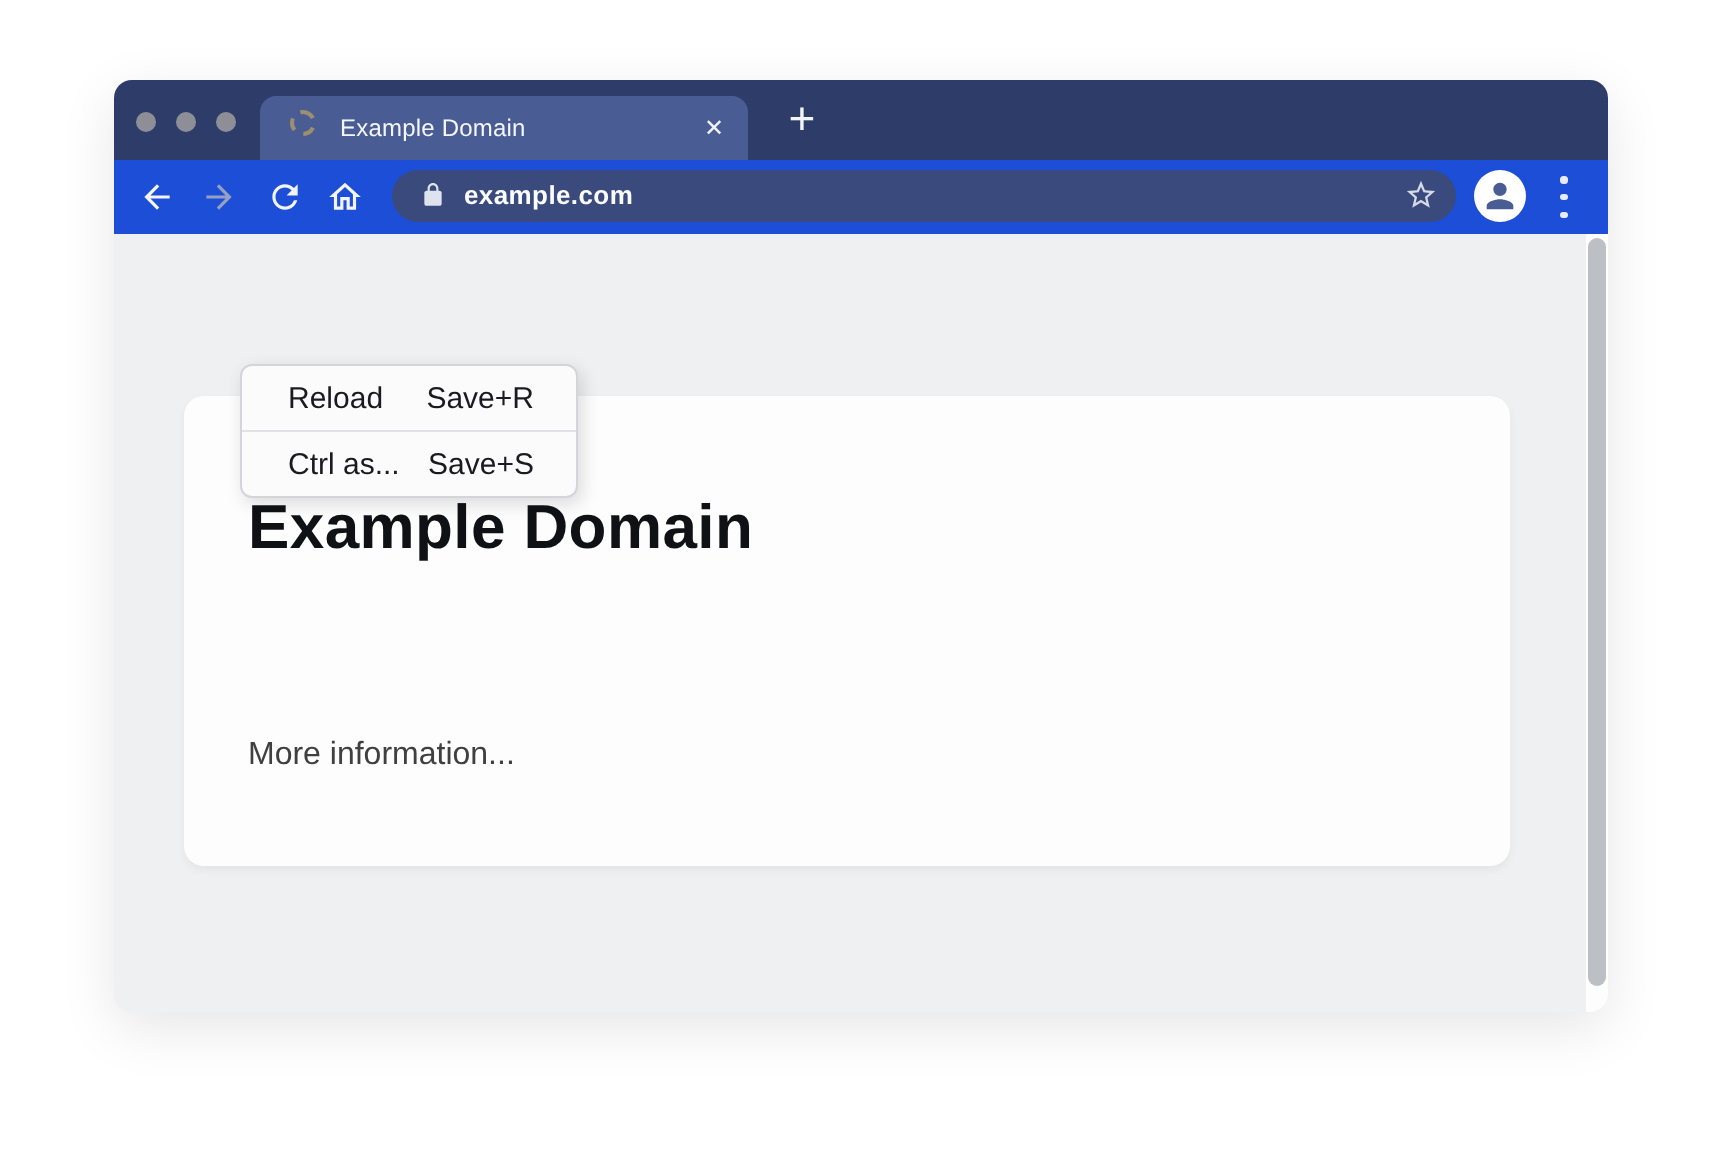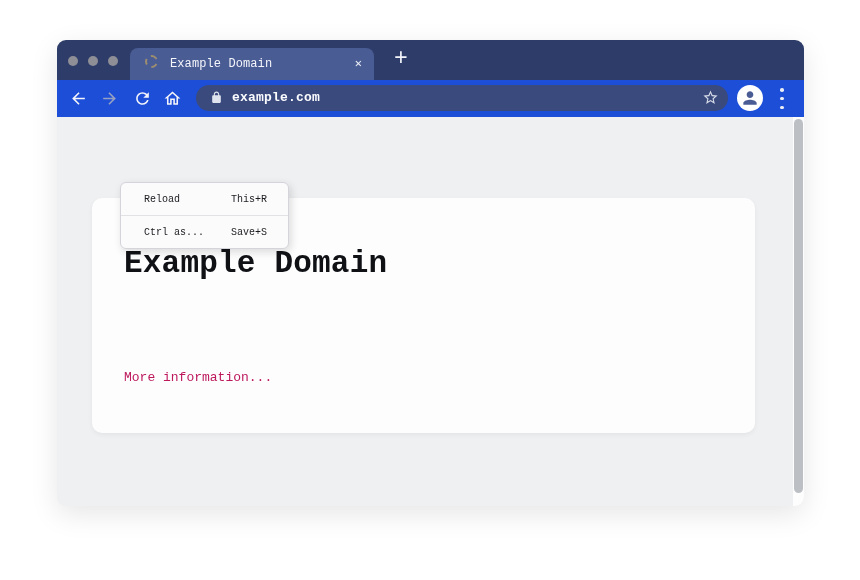--- a/index.html
+++ b/index.html
@@ -3,21 +3,20 @@
 <meta charset="utf-8">
 <style>
   * { margin: 0; padding: 0; box-sizing: border-box; }
   html, body { width: 860px; height: 580px; background: #ffffff; overflow: hidden;
     font-family: "Liberation Sans", sans-serif; }
 
   .window {
     position: absolute; left: 57px; top: 40px; width: 747px; height: 466px;
     border-radius: 9px; overflow: hidden; background: #eff0f2;
     box-shadow: 0 8px 28px rgba(0,0,0,0.10);
-    font-family: Liberation Mono, monospace;
   }
 
   
   .tabbar { position: absolute; left: 0; top: 0; width: 100%; height: 40px; background: #2d3c68; }
   .lights { position: absolute; left: 11px; top: 16px; display: flex; gap: 10px; }
   .light { width: 10px; height: 10px; border-radius: 50%; background: #8e8e96; }
   .tab {
     position: absolute; left: 73px; top: 8px; width: 244px; height: 32px;
     background: #4a5c94; border-radius: 8px 8px 0 0;
   }
@@ -78,32 +77,32 @@
   .card h1 {
     position: absolute; left: 32px; top: 48px; font-size: 31px; line-height: 36px;
     font-weight: 700; color: #0f1115; letter-spacing: 0.2px;
   }
   .card p {
     position: absolute; left: 32px; top: 110px; width: 592px;
     font-size: 16px; line-height: 24px; color: #1f2023;
   }
   .card a {
     position: absolute; left: 32px; top: 168px;
-    font-size: 13px; line-height: 24px; color: #be185d; text-decoration: none;
+    font-size: 16px; line-height: 24px; color: #404040; text-decoration: none;
   }
 
   
   .ctxmenu {
     position: absolute; left: 63px; top: 65px; width: 169px; z-index: 5;
     background: #fbfbfc; border: 1px solid #d4d4da; border-radius: 6px;
     box-shadow: 2px 3px 9px rgba(0,0,0,0.14); overflow: hidden;
   }
   .ctxitem {
     height: 32px; display: flex; align-items: center; justify-content: space-between;
-    padding: 0 21px 0 23px; font-size: 10px; color: #1b1b1f;
+    padding: 0 21px 0 23px; font-size: 15px; color: #1b1b1f;
   }
   .ctxdivider { height: 1px; background: #e2e2e6; }
   .ctx-shortcut { color: #1b1b1f; }
 
   
   .scroll-track { position: absolute; right: 0; top: 0; width: 11px; height: 389px; background: #fdfdfe; }
   .scroll-thumb {
     position: absolute; right: 1px; top: 2px; width: 9px; height: 374px;
     border-radius: 4.5px; background: #bcc0c5;
   }
@@ -178,21 +177,21 @@
   <div class="content">
 
     <div class="card">
       <h1>Example Domain</h1>
       <a href="#">More information...</a>
     </div>
 
     <div class="ctxmenu">
       <div class="ctxitem">
         <span>Reload</span>
-        <span class="ctx-shortcut">This+R</span>
+        <span class="ctx-shortcut">Save+R</span>
       </div>
       <div class="ctxdivider"></div>
       <div class="ctxitem">
         <span>Ctrl as...</span>
         <span class="ctx-shortcut">Save+S</span>
       </div>
     </div>
 
     <div class="scroll-track">
       <div class="scroll-thumb"></div>

